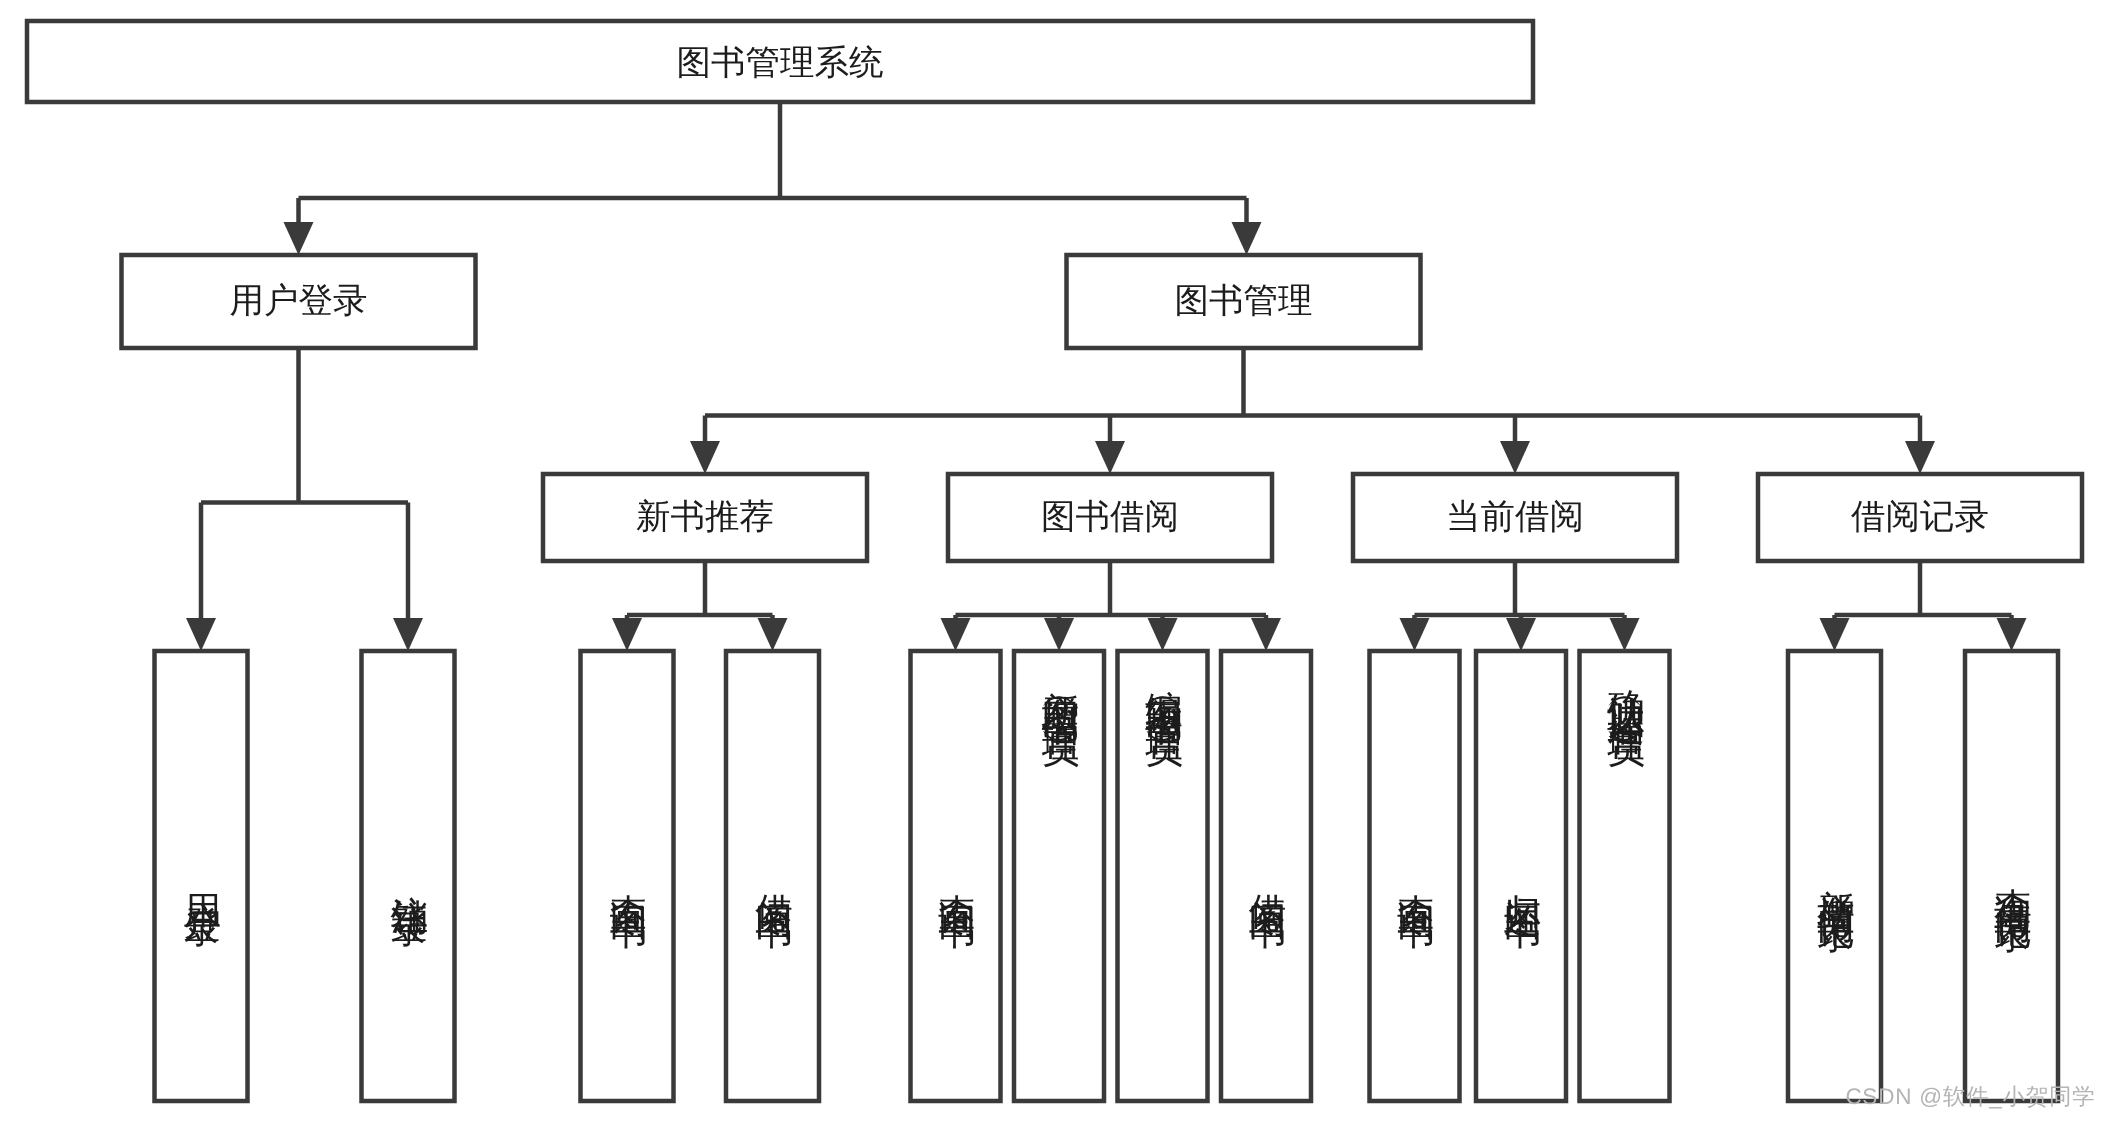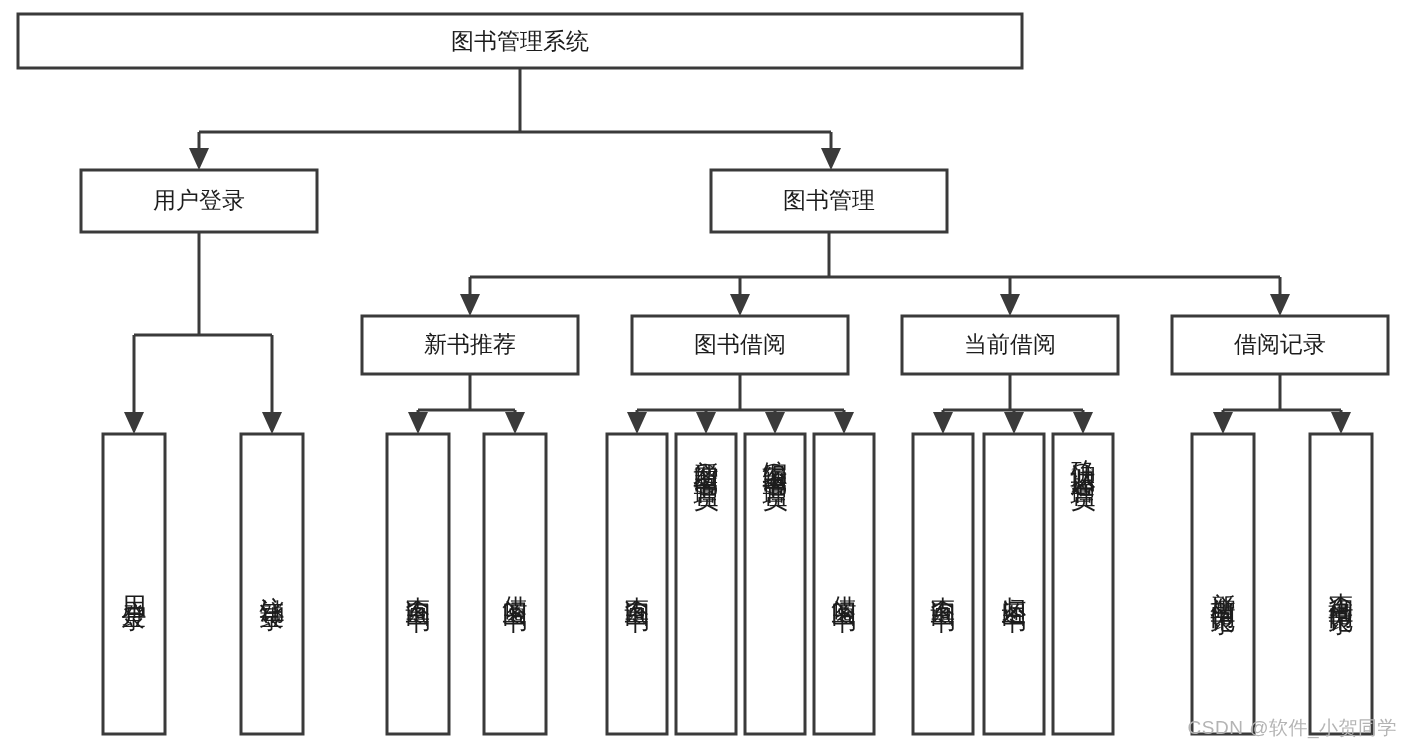--- a/index.html
+++ b/index.html
@@ -63,21 +63,21 @@
     display: flex;
     align-items: center;
     justify-content: center;
     pointer-events: none;
   }
   #watermark {
     position: absolute;
     right: 8px;
     bottom: 6px;
     font-family: "Liberation Sans", "DejaVu Sans", sans-serif;
-    font-size: 19px;
+    font-size: 15px;
     color: #b4b4b4;
     white-space: nowrap;
     letter-spacing: 0.5px;
     margin-top: 48px;
   }
 </style>
 </head>
 <body>
 
 <div id="diagram-root">

